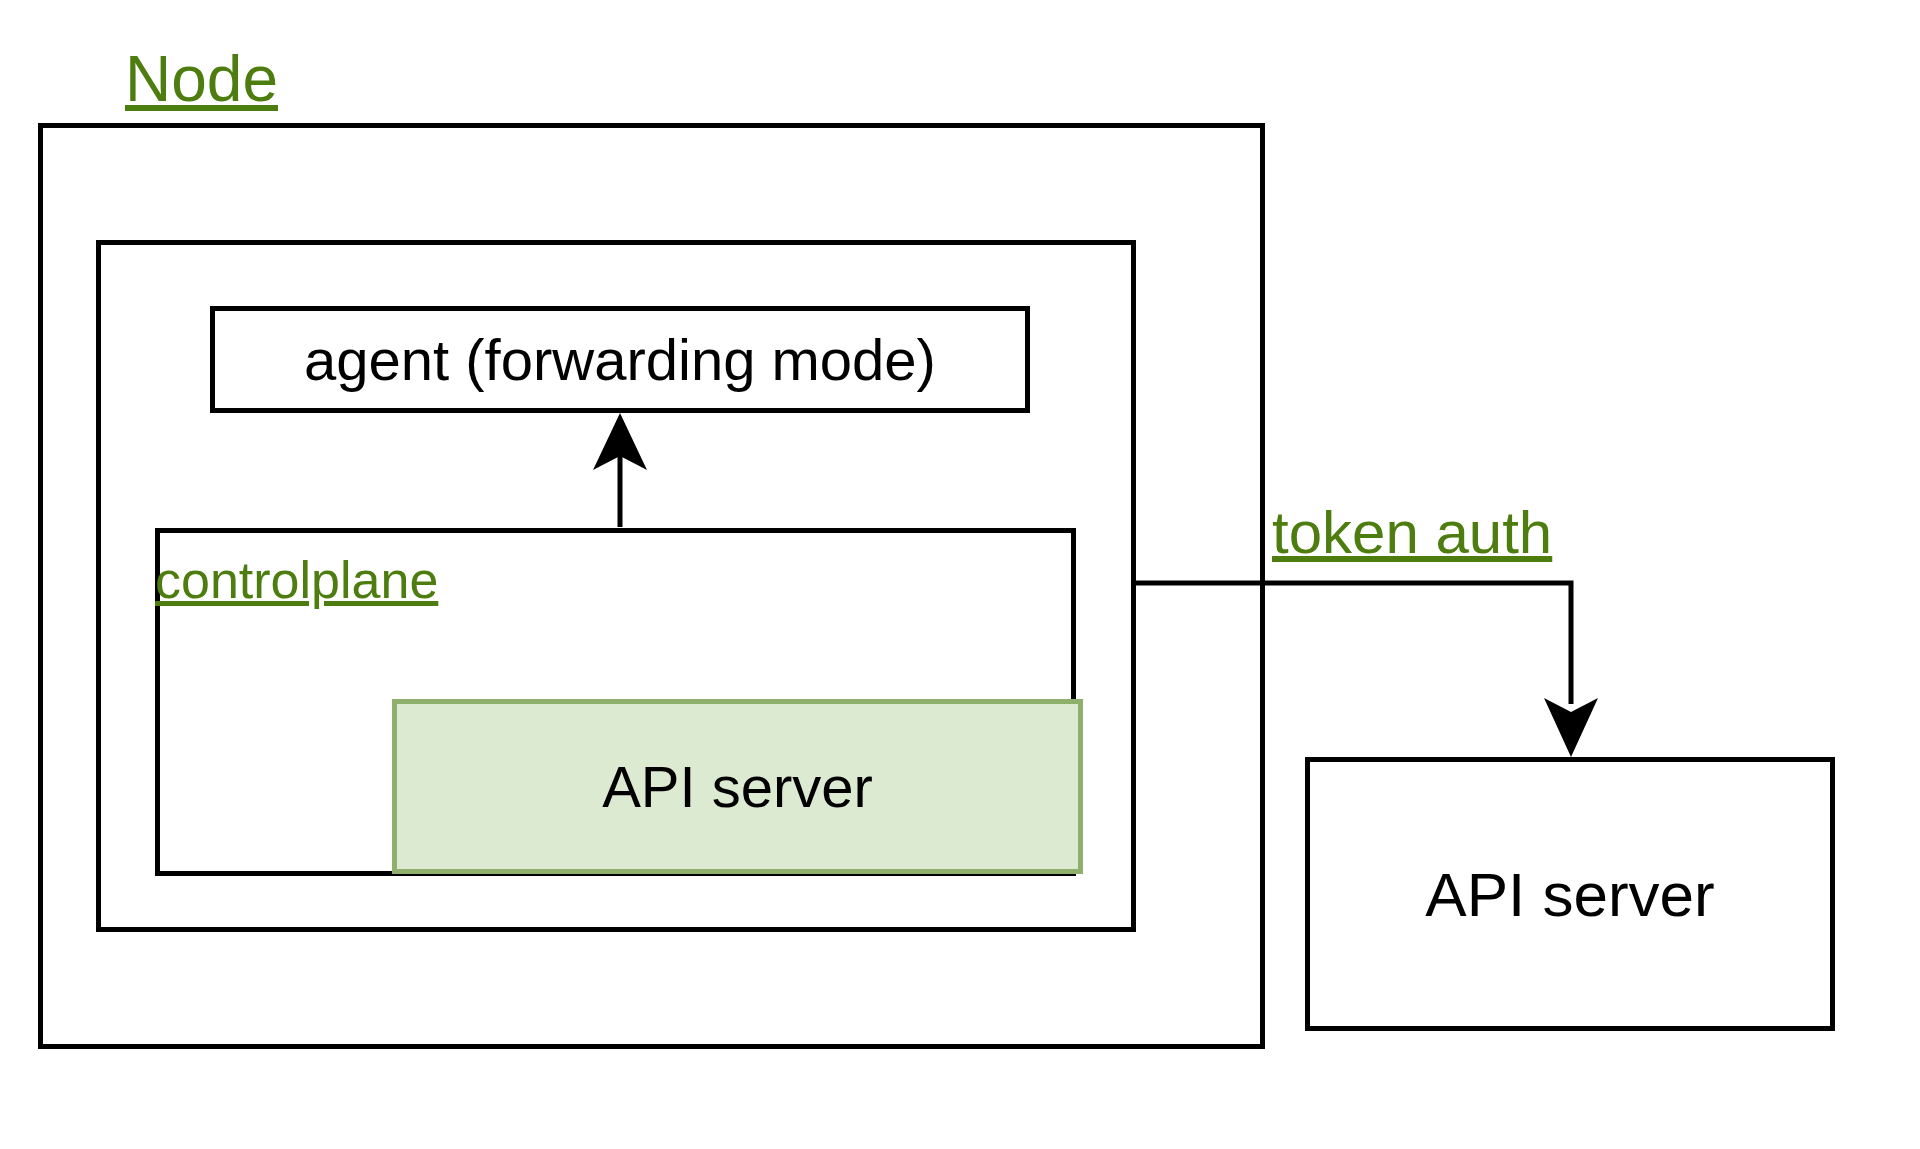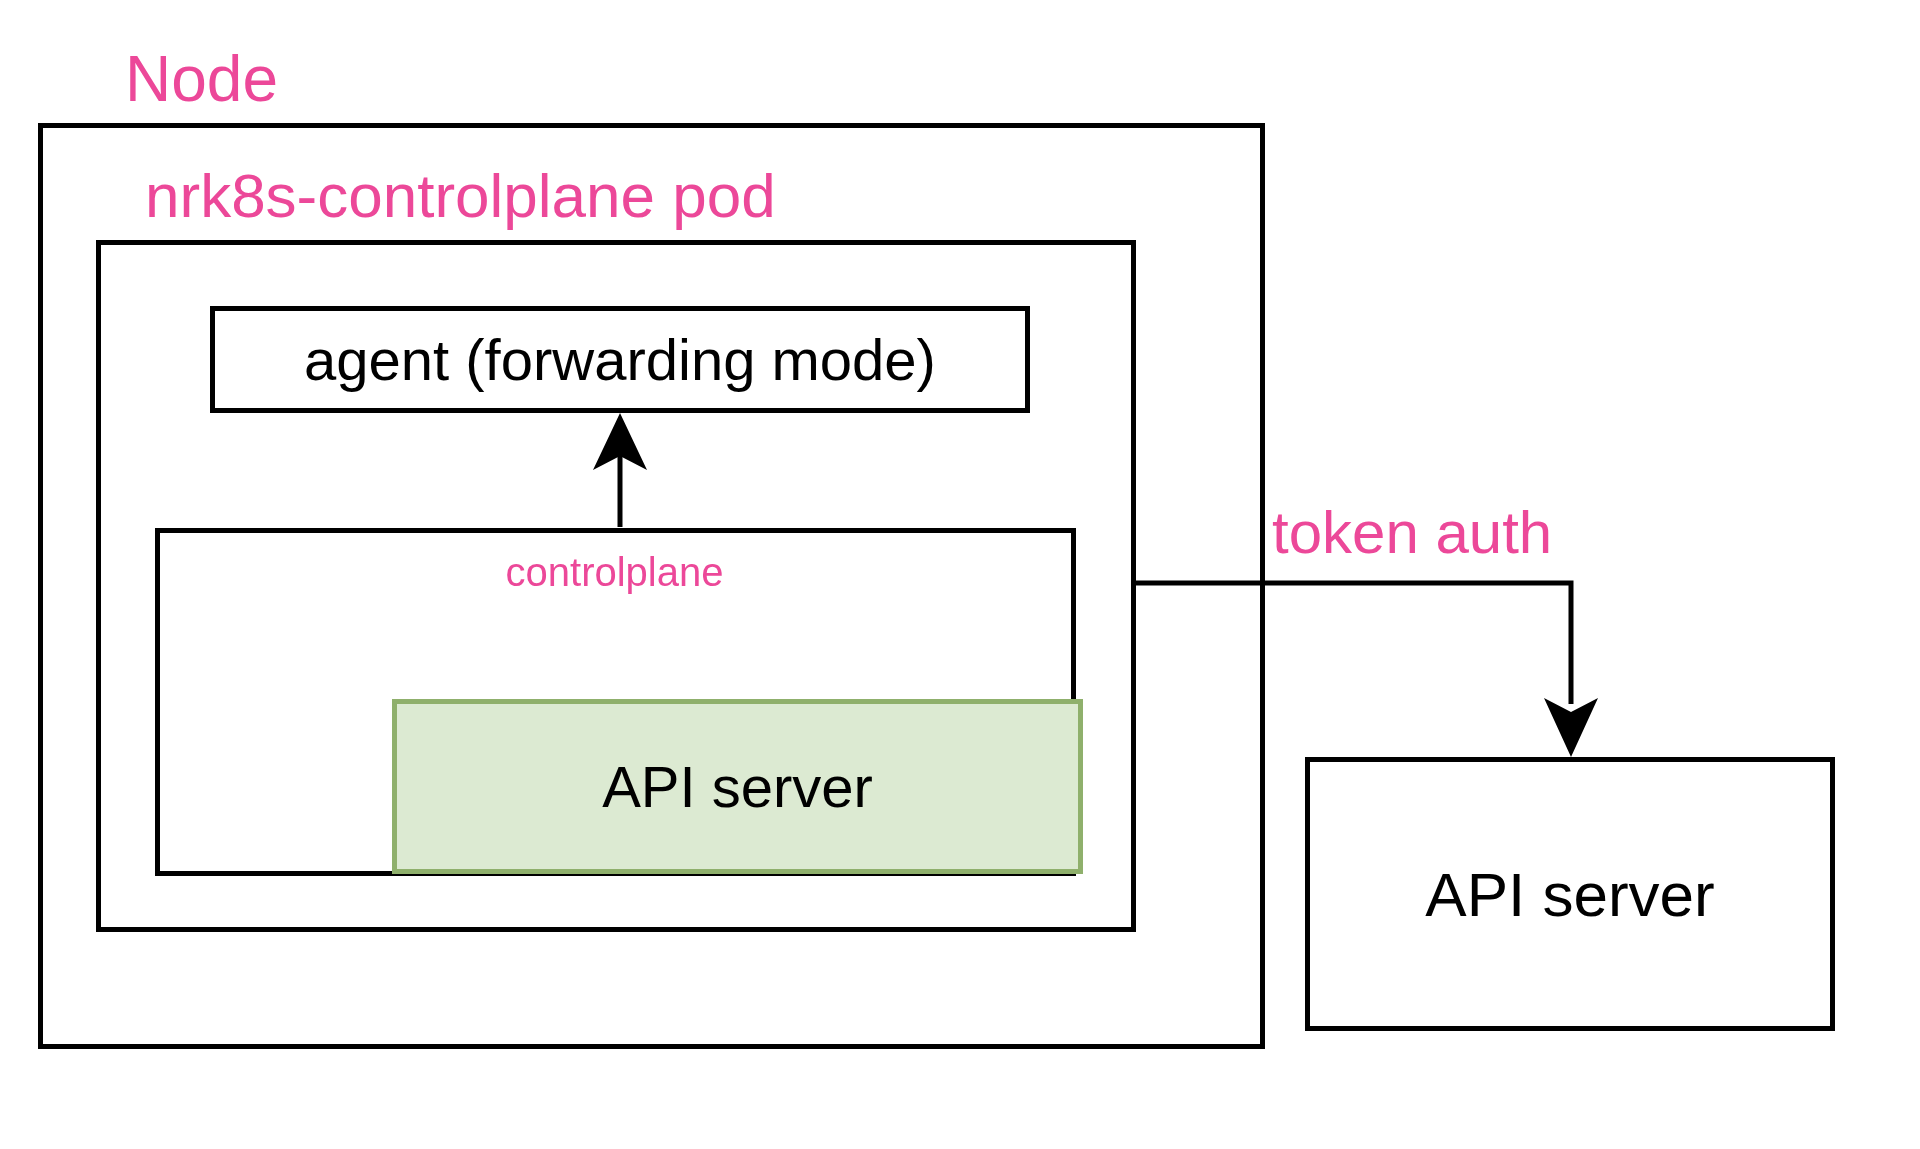--- a/index.html
+++ b/index.html
@@ -1,50 +1,49 @@
 <!DOCTYPE html>
 <html><head>
 <meta charset="utf-8">
 <style>
   html,body{margin:0;padding:0;background:#ffffff;}
   .canvas{
     position:relative;width:1920px;height:1149px;background:#ffffff;overflow:hidden;
     font-family:"Liberation Sans", sans-serif;color:#000;
   }
   .box{position:absolute;border:5px solid #000;background:transparent;box-sizing:border-box;}
-  .label{position:absolute;white-space:nowrap;color:#ec4899;}
+  .label{position:absolute;white-space:nowrap;color:#4d7c0f;text-decoration:underline;}
   .centered{display:flex;align-items:center;justify-content:center;text-align:center;}
   #node-box{left:38px;top:123px;width:1227px;height:926px;}
   #node-label{left:125px;top:42px;font-size:64px;}
   #pod-box{left:96px;top:240px;width:1040px;height:692px;}
   #pod-label{left:145px;top:160px;font-size:62px;}
   #agent-box{left:210px;top:306px;width:820px;height:107px;font-size:58px;}
   #containers-label{left:700px;top:444px;width:390px;font-size:60px;text-align:right;}
   #controlplane-box{left:155px;top:528px;width:921px;height:348px;}
-  #controlplane-label{left:155px;top:550px;width:919px;font-size:40px;text-align:center;}
+  #controlplane-label{left:155px;top:550px;width:919px;font-size:52px;}
   #static-endpoint-box{
     left:392px;top:699px;width:691px;height:175px;
     border:5px solid #8fb06c;background:#dcead2;
     flex-direction:column;font-size:58px;line-height:80px;z-index:3;
   }
   #token-auth-label{left:1272px;top:498px;font-size:60px;}
   #api-server-box{left:1305px;top:757px;width:530px;height:274px;font-size:62px;}
   #edges{position:absolute;left:0;top:0;width:1920px;height:1149px;z-index:2;pointer-events:none;}
   .edge{stroke:#000;stroke-width:5;fill:none;}
   .head{fill:#000;stroke:none;}
 </style>
 </head>
 <body>
 
 <div class="canvas">
 
   <div class="label" id="node-label">Node</div>
   <div class="box" id="node-box"></div>
 
-  <div class="label" id="pod-label">nrk8s-controlplane pod</div>
   <div class="box" id="pod-box"></div>
 
   <div class="box centered" id="agent-box">
     <span class="agent-text">agent (forwarding mode)</span>
   </div>
 
 
   <div class="box" id="controlplane-box"></div>
   <div class="label" id="controlplane-label">controlplane</div>
 

